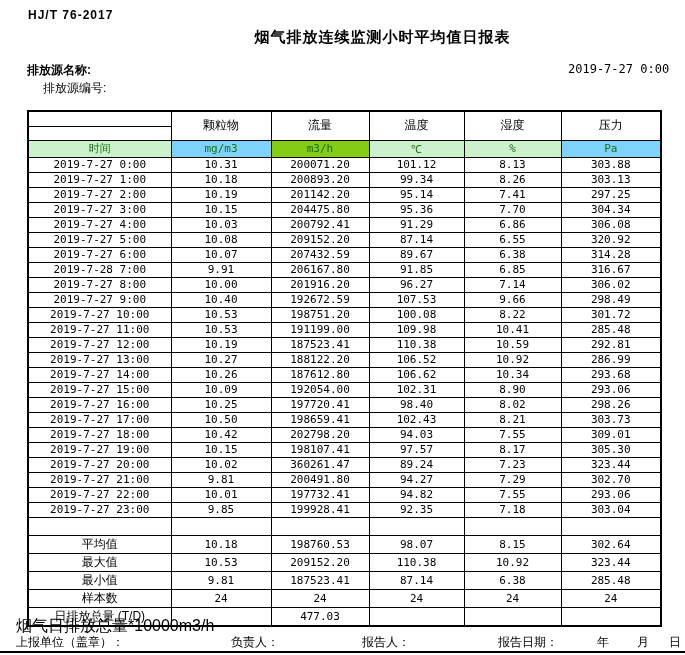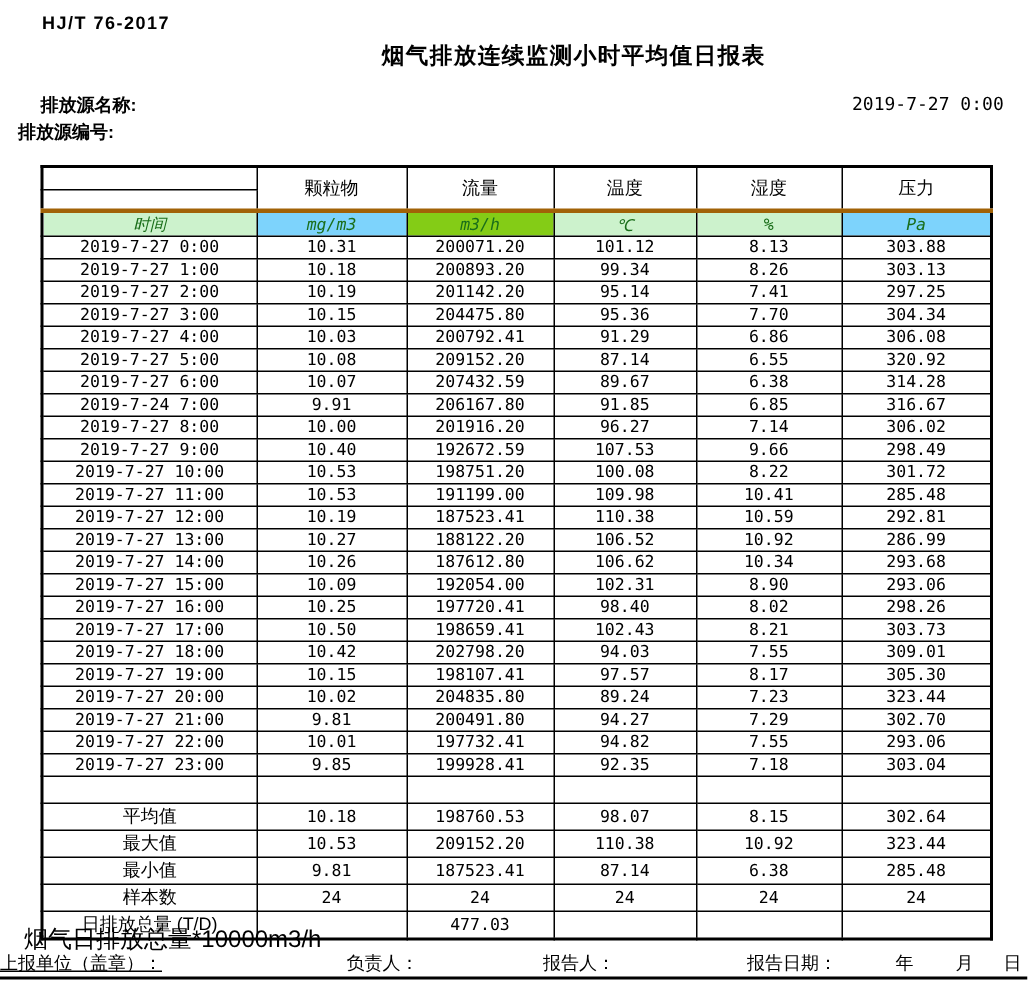--- a/index.html
+++ b/index.html
@@ -3,42 +3,42 @@
 <meta charset="utf-8">
 <style>
   * { margin:0; padding:0; box-sizing:border-box; }
   html,body { width:685px; height:655px; background:#ffffff; overflow:hidden; }
   body { font-family:"Liberation Sans", sans-serif; color:#000; position:relative; }
   .page { position:relative; width:685px; height:548px; }
 
   .std-no { position:absolute; left:28px; top:8px; font-size:12px; font-weight:bold; letter-spacing:1px; }
   .title  { position:absolute; left:0; top:28px; width:100%; text-align:center; font-size:15px; font-weight:bold; letter-spacing:1px;margin-left:40px; }
   .src-name { position:absolute; left:27px; top:62px; font-size:12px; font-weight:bold; }
-  .src-id   { position:absolute; left:12px; top:80px; font-size:12px; font-weight:bold; }
+  .src-id   { position:absolute; left:43px; top:80px; font-size:12px; font-weight:normal; }
   .rpt-date { position:absolute; left:568px; top:62px; font-size:12px; font-family:"DejaVu Sans Mono", monospace; }
 
   table.rpt { position:absolute; left:27px; top:110px; width:633px; border-collapse:collapse; table-layout:fixed; }
   table.rpt { border:2px solid #000; }
   table.rpt td, table.rpt th { border:1px solid #000; text-align:center; vertical-align:middle; overflow:hidden; white-space:nowrap; font-weight:normal; }
   th.colname { font-size:12px; height:15px; }
   td.blank-a { height:15px; }
   td.blank-b { height:14px; }
   tr.unit-row td { height:17px; font-size:11px; }
-  tr.unit-row { border-top:3px solid #a16207; border-bottom:1px solid #000;font-style:italic; }
+  tr.unit-row { border-top:1px solid #a16207; border-bottom:1px solid #000; }
   td.unit { font-family:"DejaVu Sans Mono", monospace; }
   td.time-hdr { font-size:13px; }
   tr.data-row td { height:15px; font-size:11px; font-family:"DejaVu Sans Mono", monospace; }
   tr.spacer-row td { height:18px; }
   tr.sum-row td { height:15px; font-size:11px; font-family:"DejaVu Sans Mono", monospace; }
   tr.sum-row td.cn { font-family:"Liberation Sans", sans-serif; font-size:12px; }
 
   .footnote { position:absolute; left:16px; top:616px; font-size:16px; }
   .sig-row  { position:absolute; left:0; top:634px; width:685px; height:18px; font-size:12px; }
   .sig-row span { position:absolute; top:0; }
-  .sig-unit { left:0;text-decoration:underline; }
+  .sig-unit { left:16px; }
   .sig-resp { left:231px; }
   .sig-reporter { left:362px; }
   .sig-date { left:498px; }
   .sig-y { left:597px; }
   .sig-m { left:637px; }
   .sig-d { left:669px; }
   .bottom-rule { position:absolute; left:0; top:651px; width:685px; border-top:2px solid #000; }
 </style>
 </head>
 <body>
@@ -132,21 +132,21 @@
         </tr>
         <tr class="data-row">
           <td>2019-7-27  6:00</td>
           <td>10.07</td>
           <td>207432.59</td>
           <td>89.67</td>
           <td>6.38</td>
           <td>314.28</td>
         </tr>
         <tr class="data-row">
-          <td>2019-7-24  7:00</td>
+          <td>2019-7-28  7:00</td>
           <td>9.91</td>
           <td>206167.80</td>
           <td>91.85</td>
           <td>6.85</td>
           <td>316.67</td>
         </tr>
         <tr class="data-row">
           <td>2019-7-27  8:00</td>
           <td>10.00</td>
           <td>201916.20</td>
@@ -238,21 +238,21 @@
           <td>2019-7-27 19:00</td>
           <td>10.15</td>
           <td>198107.41</td>
           <td>97.57</td>
           <td>8.17</td>
           <td>305.30</td>
         </tr>
         <tr class="data-row">
           <td>2019-7-27 20:00</td>
           <td>10.02</td>
-          <td>204835.80</td>
+          <td>360261.47</td>
           <td>89.24</td>
           <td>7.23</td>
           <td>323.44</td>
         </tr>
         <tr class="data-row">
           <td>2019-7-27 21:00</td>
           <td>9.81</td>
           <td>200491.80</td>
           <td>94.27</td>
           <td>7.29</td>

